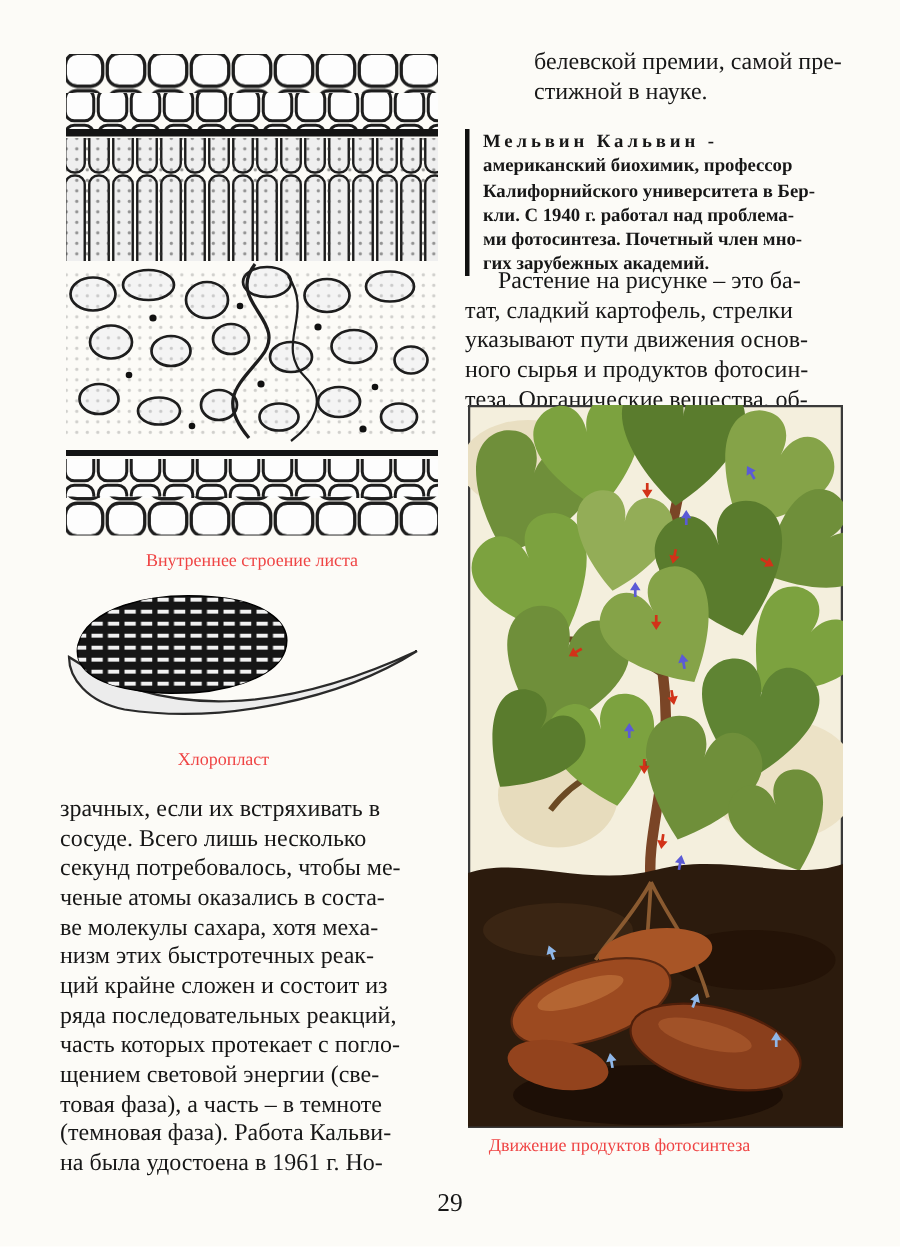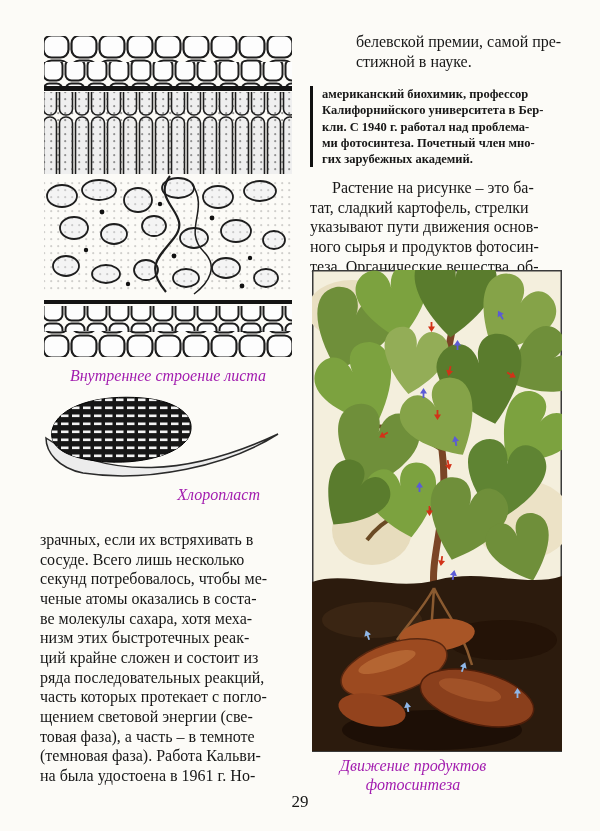--- a/index.html
+++ b/index.html
@@ -5,23 +5,23 @@
   * { margin:0; padding:0; box-sizing:border-box; }
   html,body { background:#ffffff; }
   .page {
     position:relative; width:600px; height:831px; margin:0 auto;
     background:#fcfbf7; color:#171717; overflow:hidden;
     font-family:"Liberation Serif", serif;
   }
   .body-text { white-space:pre-line; font-size:16px; line-height:1.23; }
   .indent { text-indent:22px; }
   figure { display:block; }
-  .figcap { font-size:16px; line-height:1.2; color:#a21caf;font-style:italic; }
+  .figcap { font-size:12px; line-height:1.2; color:#ef4444; }
   .cap-center { text-align:center; margin-top:4px; }
-  .cap-right { text-align:right; padding-right:26px; margin-top:2px; }
+  .cap-right { text-align:center; padding-right:26px; margin-top:16px; }
 
   .fig-leaf   { position:absolute; left:42px;  top:34px;  width:252px; }
   .fig-chloro { position:absolute; left:38px;  top:388px; width:248px; }
   .left-text  { position:absolute; left:40px;  top:530px; width:258px; }
 
   .intro-text { position:absolute; left:310px; top:32px;  width:256px;margin-left:46px; }
   .author-note{ position:absolute; left:310px; top:86px;  width:256px; display:flex; }
   .note-bar   { width:3px; background:#101010; margin-right:9px; flex:0 0 3px; }
   .note-body  { font-size:12.5px; font-weight:bold; line-height:1.3; }
   .note-name  { display:block; letter-spacing:2.6px; }
@@ -125,20 +125,21 @@
 товая фаза), а часть – в темноте
 (темновая фаза). Работа Кальви-
 на была удостоена в 1961 г. Но-</p>
 
   <p class="body-text intro-text">белевской премии, самой пре-
 стижной в науке.</p>
 
   <div class="author-note">
     <div class="note-bar"></div>
     <div class="note-body">
+      <span class="note-name">Мельвин Кальвин -</span>
       <span class="note-text">американский биохимик, профессор
 Калифорнийского университета в Бер-
 кли. С 1940 г. работал над проблема-
 ми фотосинтеза. Почетный член мно-
 гих зарубежных академий.</span>
     </div>
   </div>
 
   <p class="body-text indent right-text">Растение на рисунке – это ба-
 тат, сладкий картофель, стрелки

